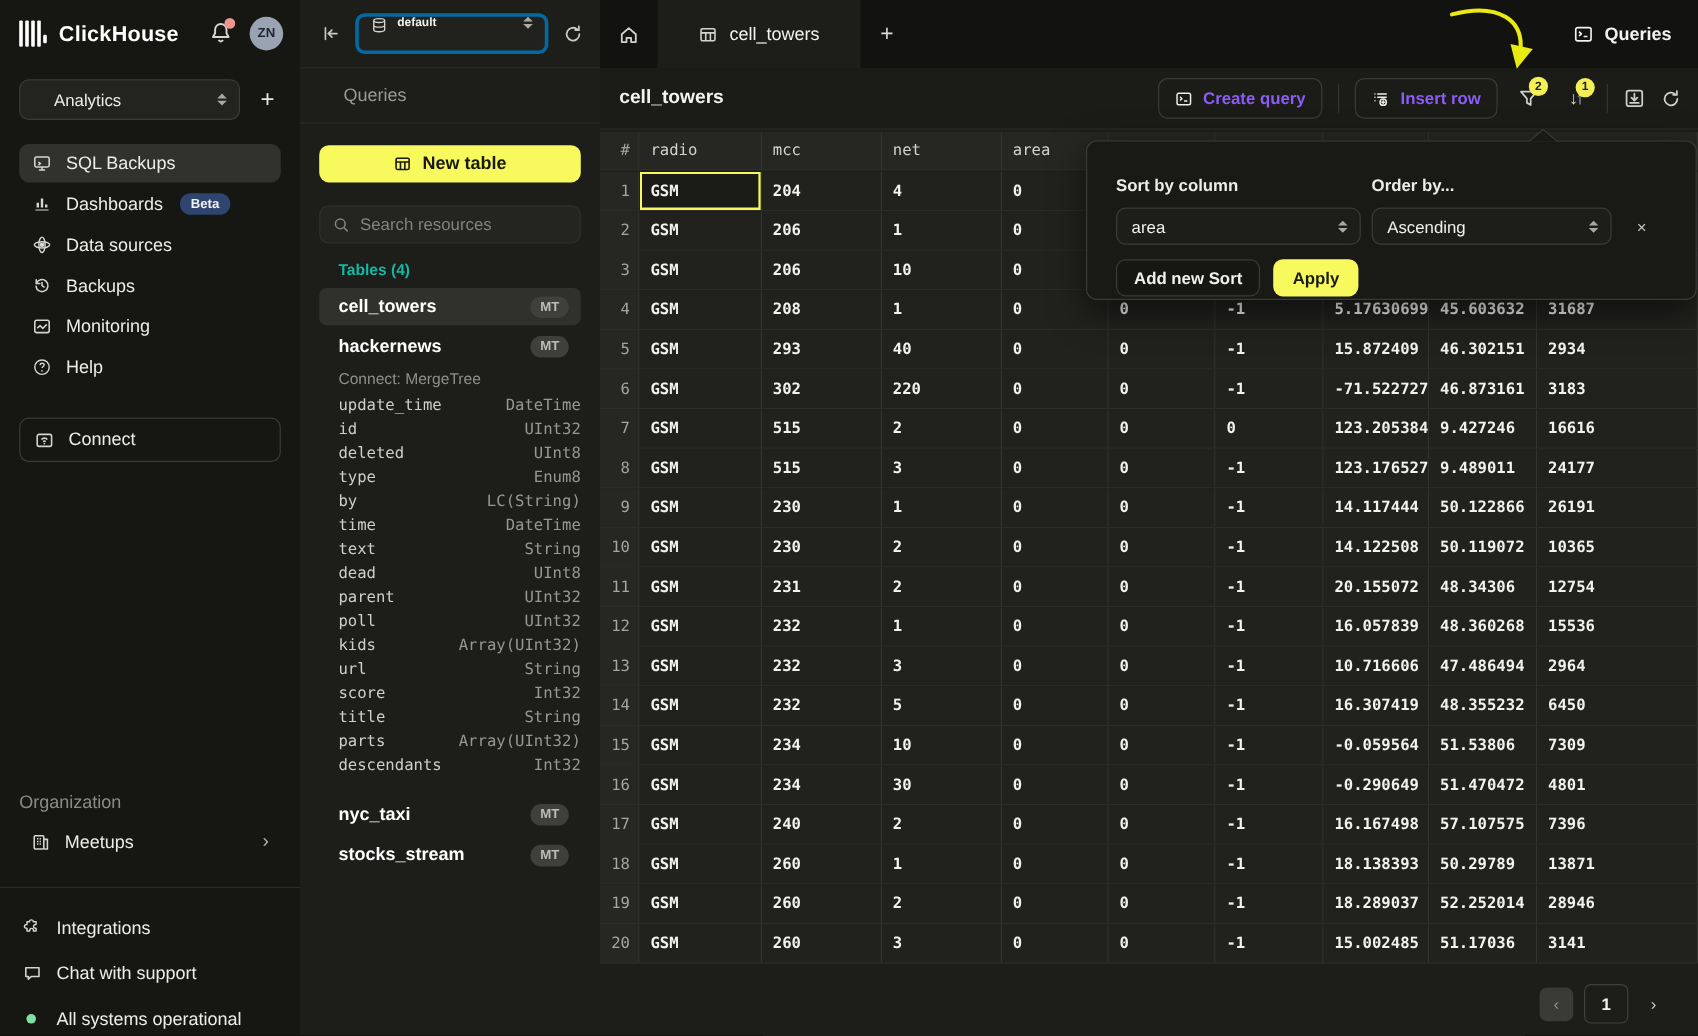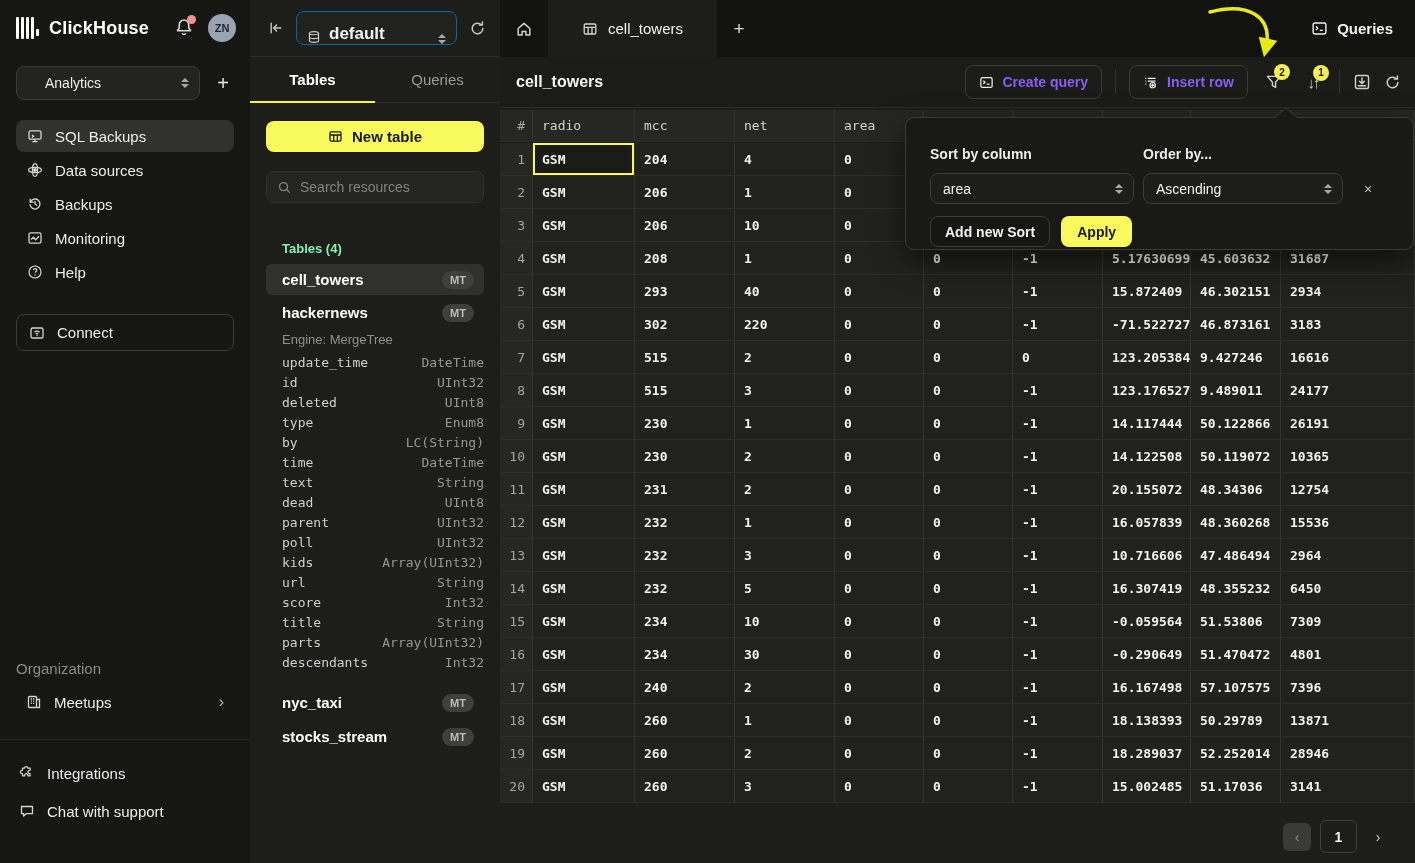--- a/index.html
+++ b/index.html
@@ -39,37 +39,37 @@
              height:32px; padding:0 10px; font-size:15px; }
   .meetups .chev { margin-left:auto; color:#b9b9b4; font-size:16px; }
   .sb-divider { position:absolute; top:739px; left:0; width:250px; height:1px; background:#2a2a26; }
   .sb-footer { position:absolute; top:758px; left:16px; right:8px; display:flex; flex-direction:column; gap:8px; }
   .sb-footer .nav-item { height:30px; padding:0 2px; }
   .greendot { width:8px; height:8px; border-radius:50%; background:#7fe0a2; margin:0 5px 0 4px; }
 
   
   .explorer { position:absolute; left:250px; top:0; width:250px; height:863px; background:#1d1d1a; }
   .ex-top { display:flex; align-items:center; height:57px; padding:0 14px 0 18px; border-bottom:1px solid #2b2b27; gap:12px; }
-  .db-select { flex:1; display:flex; align-items:flex-end; gap:8px; height:34px; padding:0 10px;
-               background:#21211e; border:1px solid #0369a1; border-radius:8px; font-size:17px; font-weight:700; color:#f2f2ef; }
+  .db-select { flex:1; display:flex; align-items:flex-start; gap:8px; height:34px; padding:0 10px;
+               background:#21211e; border:3px solid #0369a1; border-radius:8px; font-size:10px; font-weight:700; color:#f2f2ef; }
   .db-select .lbl { flex:1; }
   .icon-btn { color:#c9c9c4; display:flex; align-items:center; justify-content:center; }
   .carets { display:flex; flex-direction:column; gap:2px; align-items:center; }
   .carets b, .carets s { display:block; width:0; height:0; border-left:4px solid transparent; border-right:4px solid transparent; }
   .carets b { border-bottom:4px solid #a9a9a4; }
   .carets s { border-top:4px solid #a9a9a4; }
   .ex-tabs { display:flex; height:46px; border-bottom:1px solid #2b2b27; }
   .ex-tab { width:125px; display:flex; align-items:center; justify-content:center; font-size:15px; color:#9a9a95; position:relative; }
   .ex-tab.active { color:#fff; font-weight:700; }
   .ex-tab.active::after { content:""; position:absolute; left:0; right:0; bottom:-1px; height:2px; background:#f5f742; }
   .newtable { margin:18px 16px 0 16px; height:31px; background:#f8f95c; border-radius:8px; display:flex;
               align-items:center; justify-content:center; gap:9px; color:#191914; font-size:15px; font-weight:600; }
   .search { margin:19px 16px 0 16px; height:32px; background:#24242         0; background:#242420; border:1px solid #30302c;
             border-radius:8px; display:flex; align-items:center; gap:8px; padding:0 10px; color:#83837f; font-size:14px; }
-  .sec-label { margin:38px 16px 8px 32px; font-size:13px; font-weight:700; color:#86efac; }
+  .sec-label { margin:14px 16px 8px 32px; font-size:13px; font-weight:700; color:#14b8a6; }
   .tbl-item { margin:0 16px; height:31px; border-radius:6px; display:flex; align-items:center;
               padding:0 10px 0 16px; font-size:15px; font-weight:700; color:#fff; }
   .tbl-item.sel { background:#30302c; }
   .tbl-item .pill { margin-left:auto; background:#3f3f3c; color:#bdbdb8; font-size:11px; font-weight:700;
                     border-radius:10px; padding:3px 8px; }
   .engine { margin:4px 16px 6px 32px; font-size:13px; color:#8f8f8a; }
   .schema { margin:8px 16px 0 32px; }
   .schema-row { display:flex; justify-content:space-between; height:20px; font-size:13px; }
   .sname { color:#cfcfca; }
   .stype { color:#98989         3; color:#989893; }
@@ -184,20 +184,29 @@
         <span class="ic">
             <svg class="ic-svg" width="16" height="16" viewBox="0 0 16 16" fill="none" stroke="#d4d4d0" stroke-width="1.3">
               <rect x="2" y="2.8" width="12" height="8.4" rx="1.4"></rect>
               <path d="M8 11.2v2M5.4 13.6h5.2M5 7l1.6 1.3L5 9.6"></path>
             </svg>
           </span>
         <span>SQL Backups</span>
       </div>
       <div class="nav-item">
         <span class="ic">
+            <svg class="ic-svg" width="16" height="16" viewBox="0 0 16 16" fill="#d4d4d0">
+              <path d="M2.5 13.5v-1h11v1zM3.5 11V7h2v4zM7 11V3.5h2V11zM10.5 11V8.5h2V11z"></path>
+            </svg>
+          </span>
+        <span>Dashboards</span>
+        <span class="badge-beta">Beta</span>
+      </div>
+      <div class="nav-item">
+        <span class="ic">
             <svg class="ic-svg" width="16" height="16" viewBox="0 0 16 16" fill="none" stroke="#d4d4d0" stroke-width="1.2">
               <circle cx="8" cy="8" r="2" fill="#d4d4d0" stroke="none"></circle>
               <ellipse cx="8" cy="8" rx="6.4" ry="2.6"></ellipse>
               <ellipse cx="8" cy="8" rx="6.4" ry="2.6" transform="rotate(90 8 8)"></ellipse>
             </svg>
           </span>
         <span>Data sources</span>
       </div>
       <div class="nav-item">
         <span class="ic">
@@ -265,20 +274,24 @@
         <span>Integrations</span>
       </div>
       <div class="nav-item">
         <span class="ic">
             <svg class="ic-svg" width="16" height="16" viewBox="0 0 16 16" fill="none" stroke="#d4d4d0" stroke-width="1.3" stroke-linejoin="round">
               <path d="M2.5 3.5h11v7.2H7.2L4.6 13v-2.3H2.5z"></path>
             </svg>
           </span>
         <span>Chat with support</span>
       </div>
+      <div class="nav-item">
+        <span class="greendot"></span>
+        <span>All systems operational</span>
+      </div>
     </div>
   </aside>
 
   <section class="explorer">
     <div class="ex-top">
       <span class="icon-btn">
           <svg class="ic-svg" width="16" height="16" viewBox="0 0 16 16" fill="none" stroke="#c9c9c4" stroke-width="1.4" stroke-linecap="round">
             <path d="M3.2 3.2v9.6M12.8 8H5.6M8.6 5L5.6 8l3 3"></path>
           </svg>
         </span>
@@ -297,21 +310,20 @@
       </div>
       <span class="icon-btn">
           <svg class="ic-svg" width="17" height="17" viewBox="0 0 16 16" fill="none" stroke="#c9c9c4" stroke-width="1.4" stroke-linecap="round">
             <path d="M13 8a5 5 0 1 1-1.6-3.7"></path>
             <path d="M12.6 1.8v2.9H9.7"></path>
           </svg>
         </span>
     </div>
 
     <div class="ex-tabs">
-      <div class="ex-tab active">Tables</div>
       <div class="ex-tab">Queries</div>
     </div>
 
     <div class="newtable">
       <span class="ic">
           <svg class="ic-svg" width="15" height="15" viewBox="0 0 16 16" fill="none" stroke="#191914" stroke-width="1.4">
             <rect x="2.2" y="3" width="11.6" height="10" rx="1.2"></rect>
             <path d="M2.2 6.4h11.6M6.1 6.4V13M10 6.4V13"></path>
           </svg>
         </span>
@@ -331,21 +343,21 @@
     <div class="sec-label">Tables (4)</div>
 
     <div class="tbl-item sel">
       <span>cell_towers</span>
       <span class="pill">MT</span>
     </div>
     <div class="tbl-item" style="margin-top:2px;">
       <span>hackernews</span>
       <span class="pill">MT</span>
     </div>
-    <div class="engine">Engine: MergeTree</div>
+    <div class="engine">Connect: MergeTree</div>
 
     <div class="schema">
 
         <div class="schema-row">
           <span class="sname mono">update_time</span>
           <span class="stype mono">DateTime</span>
         </div>
 
         <div class="schema-row">
           <span class="sname mono">id</span>

